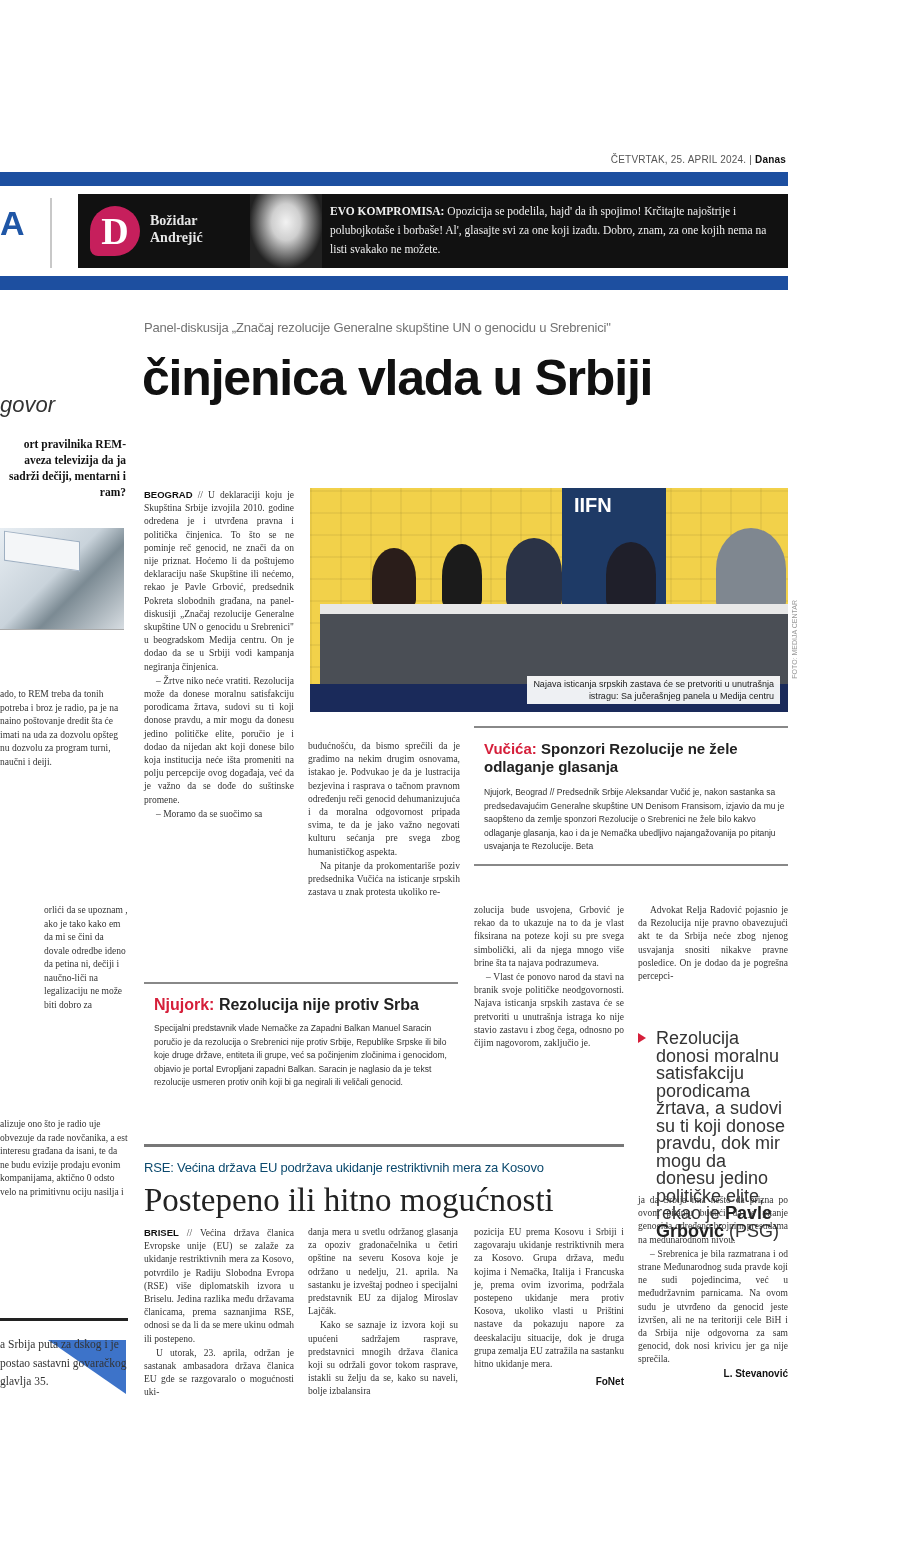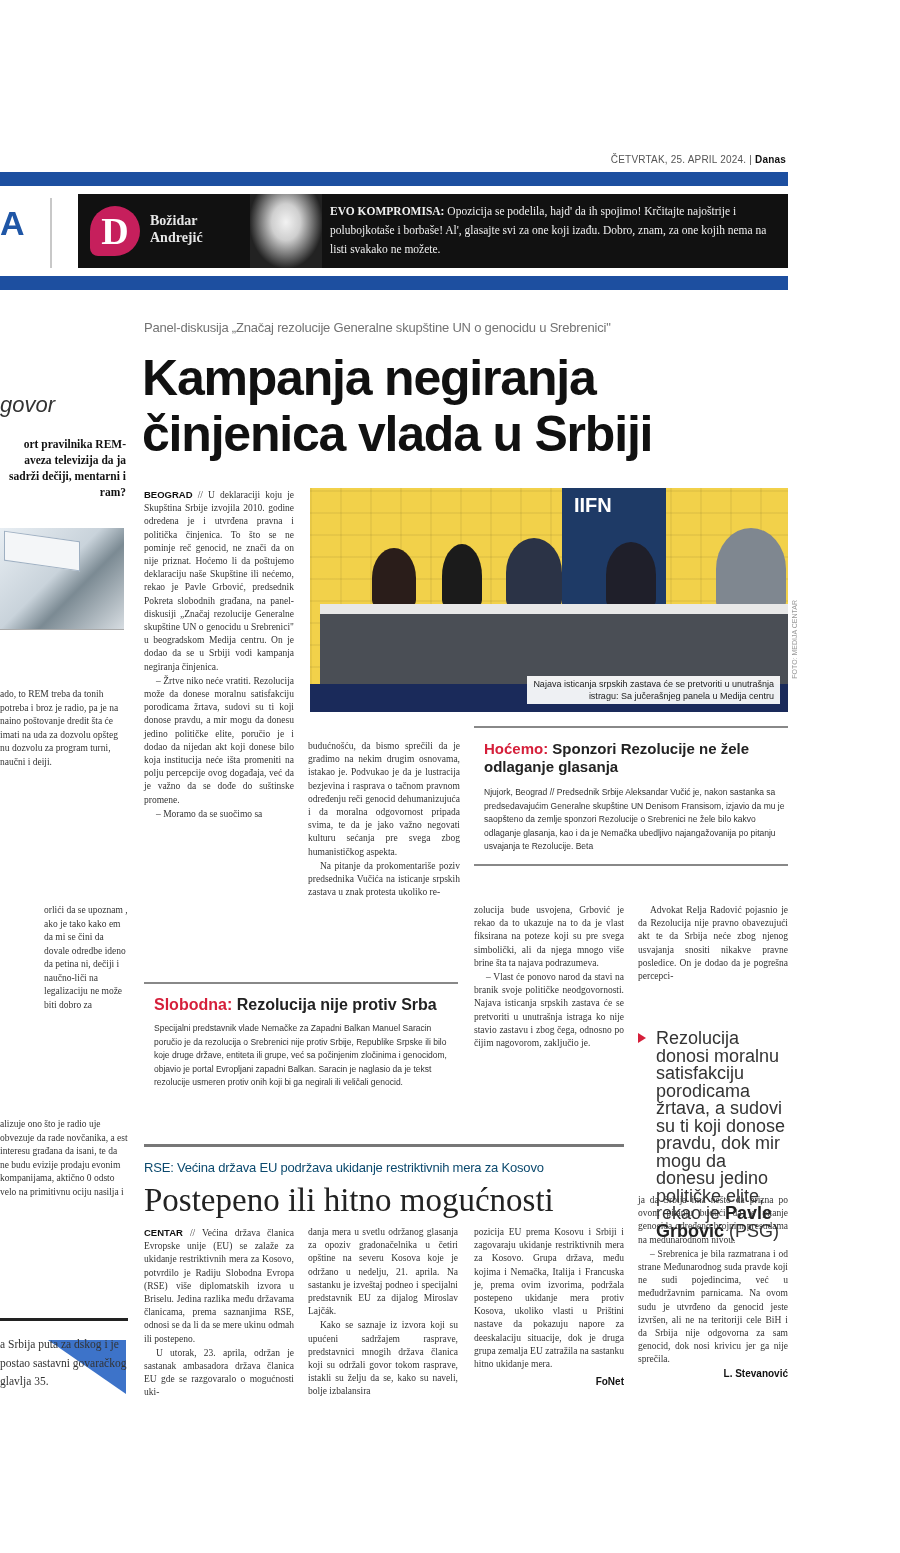--- a/index.html
+++ b/index.html
@@ -120,21 +120,20 @@
 </div>
 <div class="abs left-text" style="top:688px;">ado, to REM treba da tonih potreba i broz je radio, pa je na naino poštovanje dredit šta će imati na uda za dozvolu opšteg nu dozvolu za program turni, naučni i deiji.</div>
 <div class="abs left-text" style="top:904px;padding-left:44px;">orlići da se upoznam , ako je tako kako em da mi se čini da dovale odredbe ideno da petina ni, dečiji i naučno-liči na legalizaciju ne može biti dobro za</div>
 <div class="abs left-text" style="top:1118px;">alizuje ono što je radio uje obvezuje da rade novčanika, a est interesu građana da isani, te da ne budu evizije prodaju evonim kompanijama, aktično 0 odsto velo na primitivnu ociju nasilja i</div>
 <div class="abs left-bottom-rule"></div>
 <div class="abs blue-triangle"></div>
 <div class="abs left-bottom-text">a Srbija puta za dskog i je postao sastavni govaračkog glavlja 35.</div>
 
 <div class="abs kicker">Panel-diskusija „Značaj rezolucije Generalne skupštine UN o genocidu u Srebrenici"</div>
 <div class="abs headline">
-  <div>Kampanja negiranja</div>
   <div>činjenica vlada u Srbiji</div>
 </div>
 
 <div class="abs col-text col1">
   <p><span class="dateline-tag">BEOGRAD</span> <span>// U deklaraciji koju je Skupština Srbije izvojila 2010. godine odredena je i utvrđena pravna i politička činjenica. To što se ne pominje reč genocid, ne znači da on nije priznat. Hoćemo li da poštujemo deklaraciju naše Skupštine ili nećemo, rekao je Pavle Grbović, predsednik Pokreta slobodnih građana, na panel-diskusiji „Značaj rezolucije Generalne skupštine UN o genocidu u Srebrenici" u beogradskom Medija centru. On je dodao da se u Srbiji vodi kampanja negiranja činjenica.</span></p>
   <p class="indent para-gap">– Žrtve niko neće vratiti. Rezolucija može da donese moralnu satisfakciju porodicama žrtava, sudovi su ti koji donose pravdu, a mir mogu da donesu jedino političke elite, poručio je i dodao da nijedan akt koji donese bilo koja institucija neće išta promeniti na polju percepcije ovog događaja, već da je važno da se dođe do suštinske promene.</p>
   <p class="indent para-gap">– Moramo da se suočimo sa</p>
 </div>
 
 <div class="abs photo">
@@ -158,21 +157,21 @@
 <div class="abs photo-credit">FOTO: MEDIJA CENTAR</div>
 
 <div class="abs col-text col2">
   <p>budućnošću, da bismo sprečili da je gradimo na nekim drugim osnovama, istakao je. Podvukao je da je lustracija bezjevina i rasprava o tačnom pravnom određenju reči genocid dehumanizujuća i da moralna odgovornost pripada svima, te da je jako važno negovati kulturu sećanja pre svega zbog humanističkog aspekta.</p>
   <p class="indent para-gap">Na pitanje da prokomentariše poziv predsednika Vučića na isticanje srpskih zastava u znak protesta ukoliko re-</p>
 </div>
 
 <div class="abs side-box" style="top:726px;">
   <div class="rule thin"></div>
   <div class="box-title" style="margin-top:12px;padding-left:10px;">
-    <span class="red">Hoćemo:</span>
+    <span class="red">Vučića:</span>
     <span>Sponzori Rezolucije ne žele odlaganje glasanja</span>
   </div>
   <div class="box-body" style="padding-left:10px;">Njujork, Beograd // Predsednik Srbije Aleksandar Vučić je, nakon sastanka sa predsedavajućim Generalne skupštine UN Denisom Fransisom, izjavio da mu je saopšteno da zemlje sponzori Rezolucije o Srebrenici ne žele bilo kakvo odlaganje glasanja, kao i da je Nemačka ubedljivo najangažovanija po pitanju usvajanja te Rezolucije. Beta</div>
   <div class="rule thin" style="margin-top:10px;"></div>
 </div>
 
 <div class="abs col-text col3">
   <p>zolucija bude usvojena, Grbović je rekao da to ukazuje na to da je vlast fiksirana na poteze koji su pre svega simbolički, ali da njega mnogo više brine šta ta najava podrazumeva.</p>
   <p class="indent para-gap">– Vlast će ponovo narod da stavi na branik svoje političke neodgovornosti. Najava isticanja srpskih zastava će se pretvoriti u unutrašnja istraga ko nije stavio zastavu i zbog čega, odnosno po čijim nagovorom, zaključio je.</p>
 </div>
@@ -186,32 +185,32 @@
   <span class="qtext">
     <span>Rezolucija donosi moralnu satisfakciju porodicama žrtava, a sudovi su ti koji donose pravdu, dok mir mogu da donesu jedino političke elite, rekao je</span>
     <b>Pavle Grbović</b>
     <span>(PSG)</span>
   </span>
 </div>
 
 <div class="abs saracin-box">
   <div class="rule thin"></div>
   <div class="box-title" style="padding-left:10px;">
-    <span class="red">Slobodna:</span>
+    <span class="red">Njujork:</span>
     <span>Rezolucija nije protiv Srba</span>
   </div>
   <div class="box-body" style="padding-left:10px;margin-top:8px;">Specijalni predstavnik vlade Nemačke za Zapadni Balkan Manuel Saracin poručio je da rezolucija o Srebrenici nije protiv Srbije, Republike Srpske ili bilo koje druge države, entiteta ili grupe, već sa počinjenim zločinima i genocidom, objavio je portal Evropljani zapadni Balkan. Saracin je naglasio da je tekst rezolucije usmeren protiv onih koji bi ga negirali ili veličali genocid.</div>
 </div>
 
 <div class="abs rule" style="top:1144px;left:144px;width:480px;"></div>
 <div class="abs kicker2">RSE: Većina država EU podržava ukidanje restriktivnih mera za Kosovo</div>
 <div class="abs headline2">Postepeno ili hitno mogućnosti</div>
 
 <div class="abs col-text col5">
-  <p><span class="dateline-tag">CENTAR</span> <span>// Većina država članica Evropske unije (EU) se zalaže za ukidanje restriktivnih mera za Kosovo, potvrdilo je Radiju Slobodna Evropa (RSE) više diplomatskih izvora u Briselu. Jedina razlika među državama članicama, prema saznanjima RSE, odnosi se da li da se mere ukinu odmah ili postepeno.</span></p>
+  <p><span class="dateline-tag">BRISEL</span> <span>// Većina država članica Evropske unije (EU) se zalaže za ukidanje restriktivnih mera za Kosovo, potvrdilo je Radiju Slobodna Evropa (RSE) više diplomatskih izvora u Briselu. Jedina razlika među državama članicama, prema saznanjima RSE, odnosi se da li da se mere ukinu odmah ili postepeno.</span></p>
   <p class="indent para-gap">U utorak, 23. aprila, održan je sastanak ambasadora država članica EU gde se razgovaralo o mogućnosti uki-</p>
 </div>
 <div class="abs col-text col6">
   <p>danja mera u svetlu održanog glasanja za opoziv gradonačelnika u četiri opštine na severu Kosova koje je održano u nedelju, 21. aprila. Na sastanku je izveštaj podneo i specijalni predstavnik EU za dijalog Miroslav Lajčák.</p>
   <p class="indent para-gap">Kako se saznaje iz izvora koji su upućeni sadržajem rasprave, predstavnici mnogih država članica koji su održali govor tokom rasprave, istakli su želju da se, kako su naveli, bolje izbalansira</p>
 </div>
 <div class="abs col-text col7">
   <p>pozicija EU prema Kosovu i Srbiji i zagovaraju ukidanje restriktivnih mera za Kosovo. Grupa država, među kojima i Nemačka, Italija i Francuska je, prema ovim izvorima, podržala postepeno ukidanje mera protiv Kosova, ukoliko vlasti u Prištini nastave da pokazuju napore za deeskalaciju situacije, dok je druga grupa zemalja EU zatražila na sastanku hitno ukidanje mera.</p>
   <p class="signature" style="margin-top:4px;">FoNet</p>
 </div>

